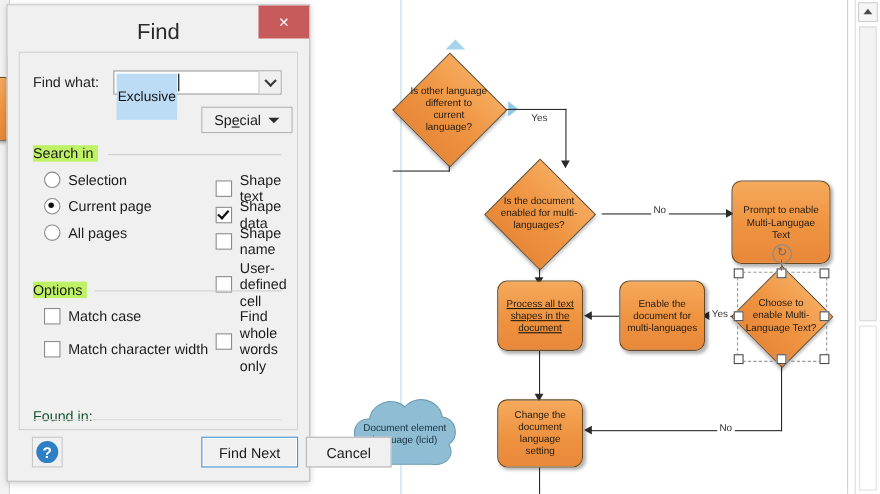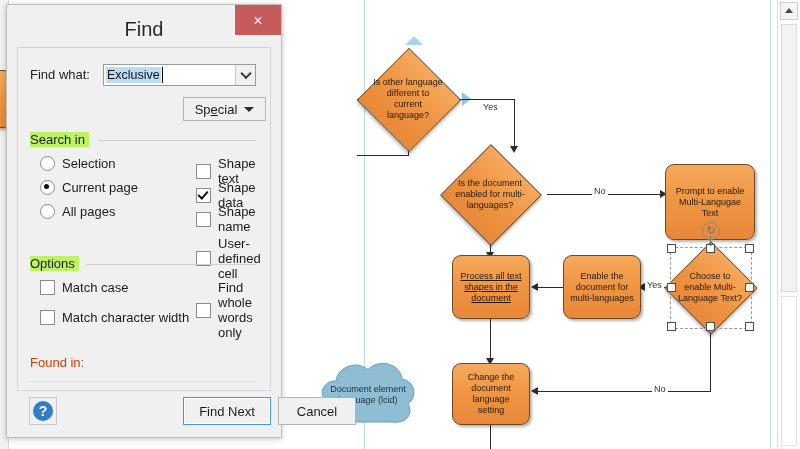--- a/index.html
+++ b/index.html
@@ -87,21 +87,21 @@
   }
 
   .dlg-body{position:absolute;left:10px;top:42px;right:10px;bottom:46px;
     background:#f0f0f0;border:1px solid #d3d3d3;box-sizing:border-box;}
 
   .row-find{position:absolute;left:12px;top:16px;right:14px;height:22px;}
   .lbl-find{position:absolute;left:0;top:3px;font-size:13px;color:#222;}
   .combo{position:absolute;left:73px;right:0;top:0;height:22px;
     background:#ffffff;border:1px solid #9a9a9a;box-sizing:border-box;}
   .combo-val{position:absolute;left:2px;top:2px;height:16px;line-height:16px;
-    background:#bcdcf5;color:#111;font-size:12.5px;padding:0 1px;}
+    background:#bcdcf5;color:#111;font-size:12.5px;padding:13px 1px;}
   .caret-bar{position:absolute;left:2px;top:2px;height:16px;width:1px;background:#000;}
   .combo-arrow{position:absolute;right:0;top:0;width:20px;height:20px;
     background:#f0f0f0;border-left:1px solid #c9c9c9;box-sizing:border-box;cursor:pointer;}
   .chev{position:absolute;left:50%;top:50%;transform:translate(-50%,-70%) rotate(45deg);
     width:6px;height:6px;border-right:2px solid #3a3a3a;border-bottom:2px solid #3a3a3a;}
 
   .btn-special{position:absolute;left:165px;top:49px;width:83px;height:24px;
     background:#f0f0f0;border:1px solid #b4b4b4;box-sizing:border-box;cursor:pointer;
     font-size:13px;color:#1b1b1b;display:flex;align-items:center;justify-content:center;gap:7px;}
   .btn-special u{text-decoration:underline;}
@@ -110,21 +110,21 @@
   .group{position:absolute;}
   .group-title{position:absolute;left:0;top:-8px;background:#bef264;padding:0 4px 0 0;font-size:13px;color:#1b1b1b;}
   .group-line-in{position:absolute;top:0;height:1px;background:#d0d0d0;}
 
   .opt{position:absolute;display:flex;align-items:center;gap:7px;cursor:pointer;font-size:13px;color:#1b1b1b;}
   .radio{width:13px;height:13px;border:1px solid #8b8b8b;border-radius:50%;background:#fff;position:relative;flex:0 0 auto;}
   .radio.on::after{content:"";position:absolute;left:3px;top:3px;width:5px;height:5px;border-radius:50%;background:#111;}
   .cbox{width:13px;height:13px;border:1px solid #8b8b8b;background:#fff;position:relative;flex:0 0 auto;}
   .cbox.on::after{content:"";position:absolute;left:3px;top:0px;width:4px;height:8px;border-right:2px solid #111;border-bottom:2px solid #111;transform:rotate(42deg);}
 
-  .found-lbl{position:absolute;left:12px;bottom:20px;font-size:13px;color:#c2410c;}
+  .found-lbl{position:absolute;left:12px;bottom:4px;font-size:13px;color:#14532d;}
   .found-rule{position:absolute;left:12px;right:14px;bottom:8px;height:1px;background:#dcdcdc;}
 
   .dlg-footer{position:absolute;left:0;right:0;bottom:0;height:46px;}
   .help-btn{position:absolute;left:22px;top:6px;width:28px;height:28px;
     background:#f0f0f0;border:1px solid #c8c8c8;box-sizing:border-box;cursor:pointer;
     display:flex;align-items:center;justify-content:center;}
   .help-circle{width:20px;height:20px;border-radius:50%;background:#2f7fc4;color:#fff;
     font-size:14px;font-weight:bold;line-height:20px;text-align:center;}
   .btn{position:absolute;top:6px;height:28px;background:#f0f0f0;border:1px solid #b4b4b4;
     box-sizing:border-box;cursor:pointer;font-size:13px;color:#1b1b1b;

